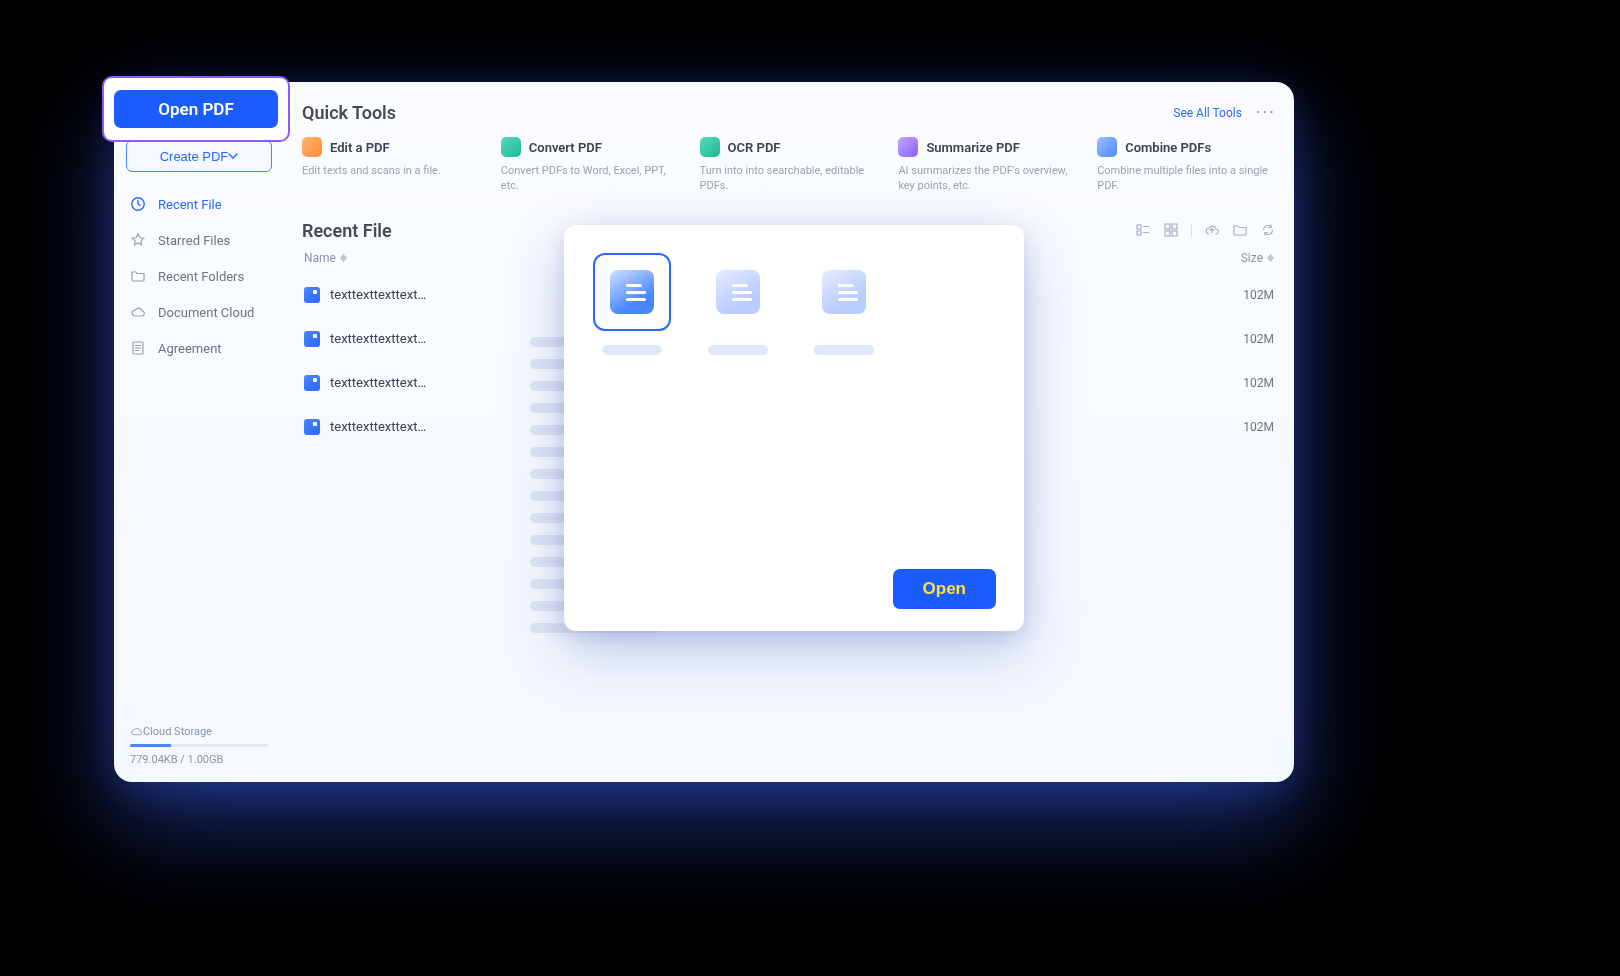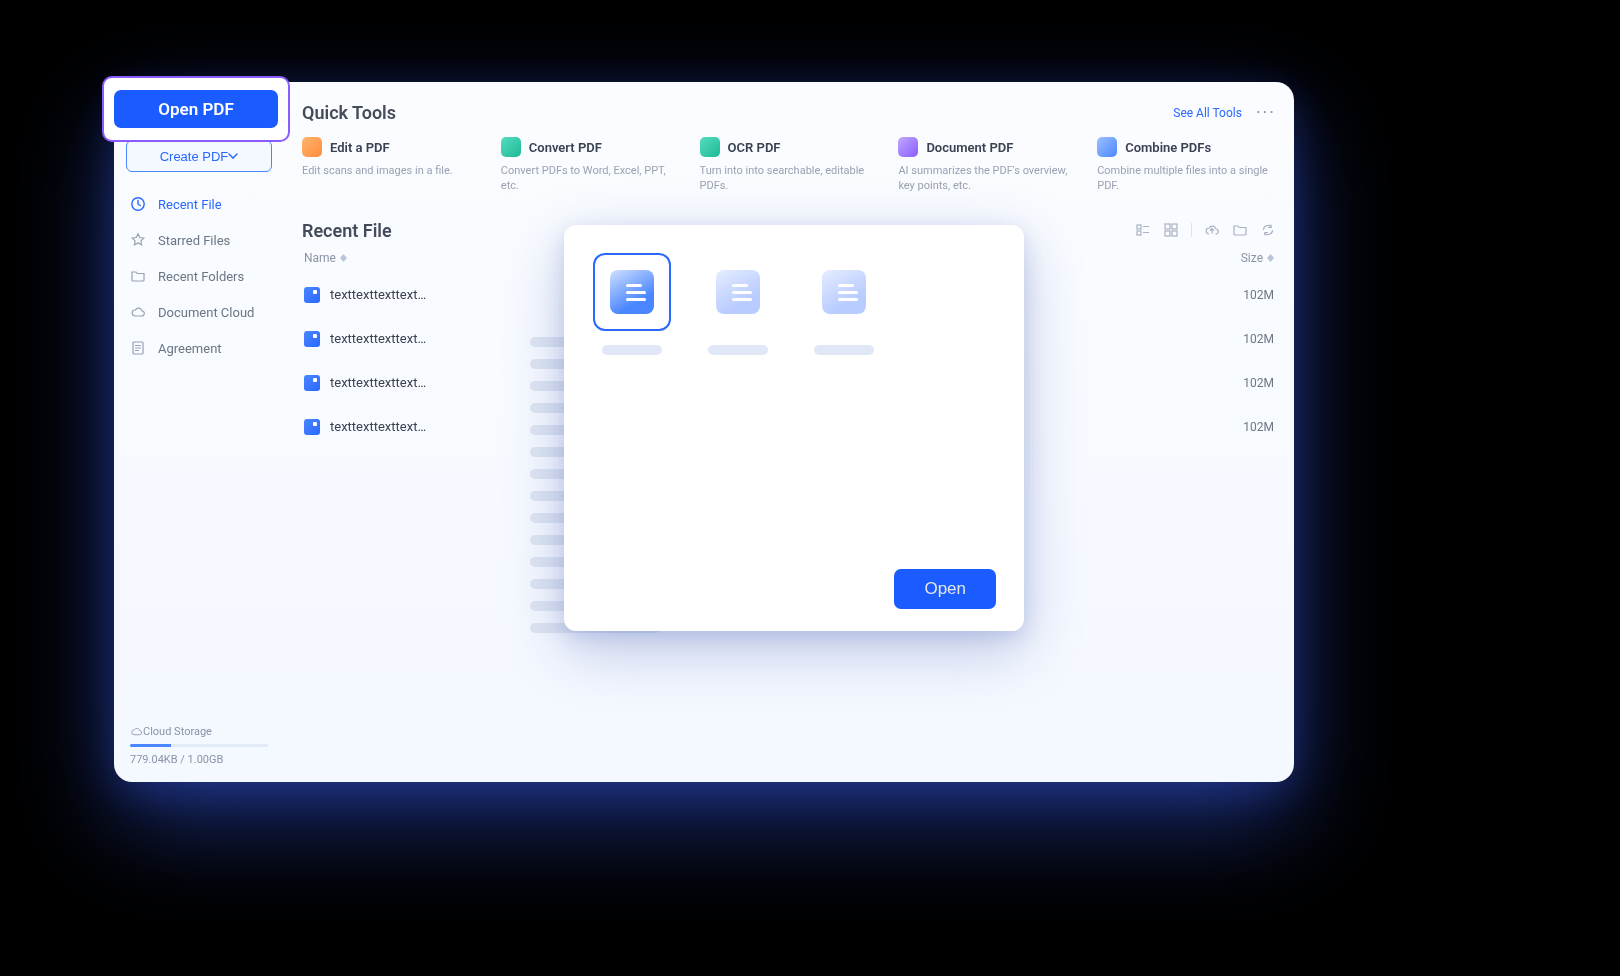--- a/index.html
+++ b/index.html
@@ -189,23 +189,23 @@
     content:""; position:absolute; left:16px; top:14px; width:16px; height:3px; background:#fff; border-radius:2px;
   }
   .thumb-glyph::after {
     content:""; position:absolute; left:16px; top:21px; width:20px; height:3px; background:#fff; border-radius:2px;
     box-shadow: 0 7px 0 #fff;
   }
   .thumb-label { width:60px; height:10px; background:#e0e8f7; border-radius:5px; }
   .dialog-footer { margin-top:auto; display:flex; justify-content:flex-end; }
   .open-btn {
     background:#1a5cff;
-    color:#e5e5e5;
+    color:#fde047;
     font-size:17px;
-    font-weight:400;
+    font-weight:700;
     padding: 10px 30px;
     border:none;
     border-radius:7px;
     cursor:pointer;
   }
 
   
   .open-pdf-callout {
     position:absolute;
     top: 76px;
@@ -300,40 +300,40 @@
         <span class="dots">···</span>
       </div>
     </div>
 
     <div class="tools-row">
       <div class="tool">
         <div class="tool-head">
           <div class="tool-icon" style="background:linear-gradient(135deg,#ffb470,#ff8c3a)"></div>
           <div class="tool-name">Edit a PDF</div>
         </div>
-        <div class="tool-desc">Edit scans and images in a file.</div>
+        <div class="tool-desc">Edit texts and scans in a file.</div>
       </div>
       <div class="tool">
         <div class="tool-head">
           <div class="tool-icon" style="background:linear-gradient(135deg,#55dcc0,#1db994)"></div>
           <div class="tool-name">Convert PDF</div>
         </div>
         <div class="tool-desc">Convert PDFs to Word, Excel, PPT, etc.</div>
       </div>
       <div class="tool">
         <div class="tool-head">
           <div class="tool-icon" style="background:linear-gradient(135deg,#55dcc0,#1db994)"></div>
           <div class="tool-name">OCR PDF</div>
         </div>
         <div class="tool-desc">Turn into into searchable, editable PDFs.</div>
       </div>
       <div class="tool">
         <div class="tool-head">
           <div class="tool-icon" style="background:linear-gradient(135deg,#c0a8ff,#8a5cff)"></div>
-          <div class="tool-name">Document PDF</div>
+          <div class="tool-name">Summarize PDF</div>
         </div>
         <div class="tool-desc">AI summarizes the PDF's overview, key points, etc.</div>
       </div>
       <div class="tool">
         <div class="tool-head">
           <div class="tool-icon" style="background:linear-gradient(135deg,#9ec1ff,#4a86ff)"></div>
           <div class="tool-name">Combine PDFs</div>
         </div>
         <div class="tool-desc">Combine multiple files into a single PDF.</div>
       </div>

